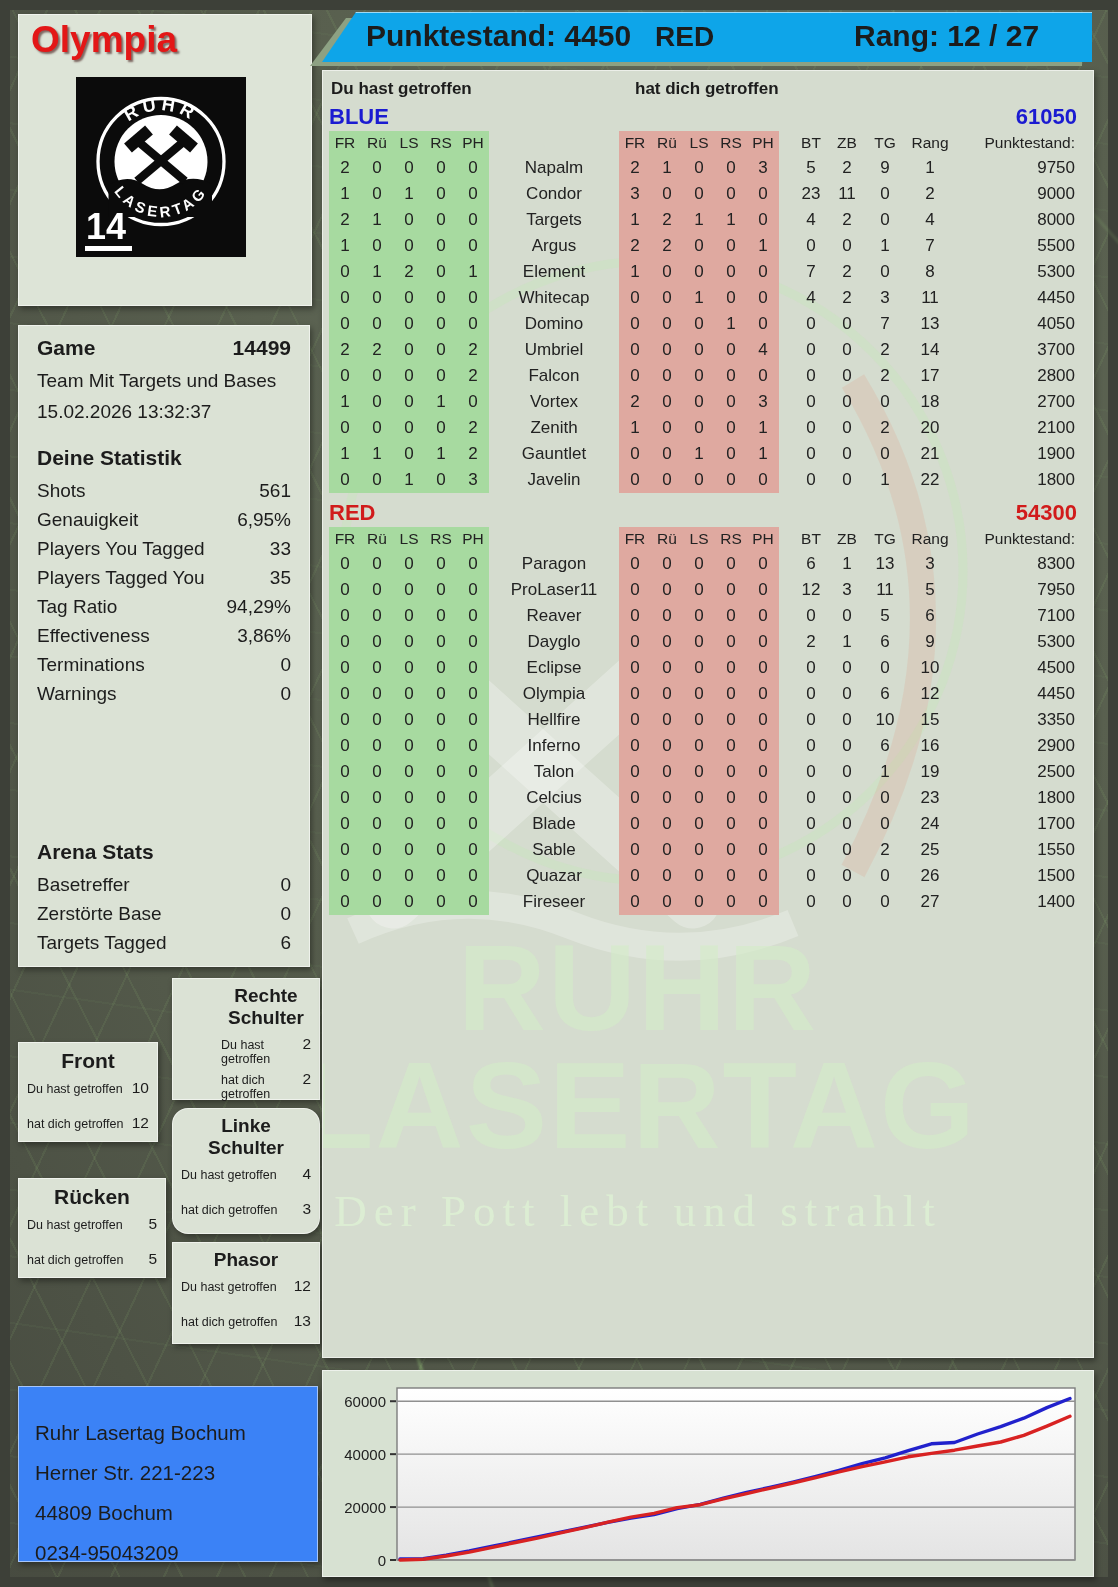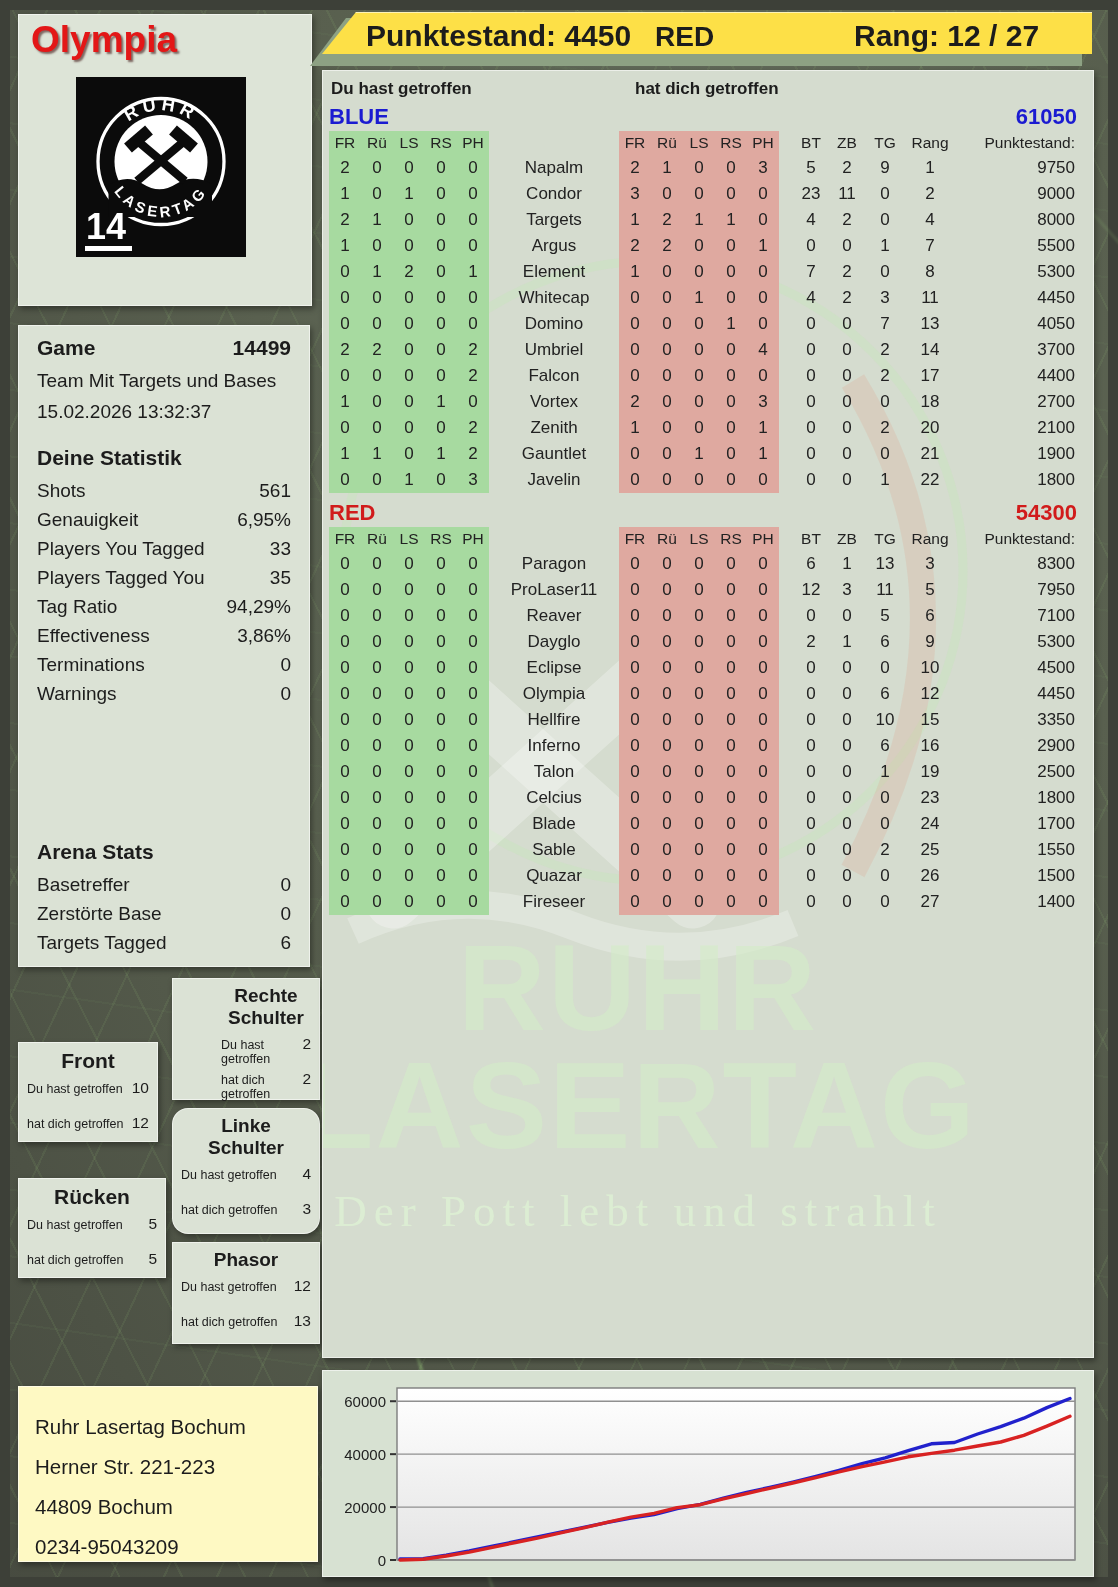--- a/index.html
+++ b/index.html
@@ -51,27 +51,27 @@
   #zone-front{left:18px;top:1042px;width:140px;height:100px;}
   #zone-linke{left:172px;top:1108px;width:148px;height:126px;border-radius:16px;}
   #zone-ruecken{left:18px;top:1178px;width:148px;height:100px;}
   #zone-phasor{left:172px;top:1242px;width:148px;height:102px;}
   .zone-heading{text-align:center;font-weight:bold;font-size:19px;margin:2px 0 6px 0;}
   #zone-front .zone-heading,#zone-ruecken .zone-heading{font-size:21px;}
   .zone-row{display:flex;justify-content:space-between;align-items:baseline;margin-top:2px;height:33px;}
   .zone-row .zl{font-size:12.5px;}
   .zone-row .zv{font-size:15.5px;}
 
-  #panel-address{left:18px;top:1386px;width:300px;height:176px;padding:20px 16px;box-sizing:border-box;background:#fef9c3;}
+  #panel-address{left:18px;top:1386px;width:300px;height:176px;padding:26px 16px;box-sizing:border-box;background:#3b82f6;}
   .addr-line{font-size:20.5px;line-height:40px;}
 
   
   #header-bar-shadow{position:absolute;left:310px;top:18px;width:772px;height:48px;background:#8da183;
     clip-path:polygon(36px 0,100% 0,100% 100%,0 100%);}
-  #header-bar{position:absolute;left:322px;top:12px;width:770px;height:42px;background:#fde047;
+  #header-bar{position:absolute;left:322px;top:12px;width:770px;height:50px;background:#0ea5e9;
     clip-path:polygon(34px 0,100% 0,100% 100%,0 100%);
     box-shadow:inset 0 1px 0 rgba(255,255,255,.6);text-align:center;}
   #header-score{position:absolute;left:44px;top:7px;font-size:30px;font-weight:bold;}
   #header-team{position:absolute;left:333px;top:9px;font-size:28px;font-weight:bold;}
   #header-rank{position:absolute;left:532px;top:7px;font-size:30px;font-weight:bold;}
 
   
   #main-panel{left:322px;top:70px;width:770px;height:1286px;background:#d5dccf;overflow:hidden;}
   #panel-watermark{position:absolute;left:-30px;top:140px;pointer-events:none;}
   .hits-label{position:absolute;top:8px;font-size:17px;font-weight:bold;}
@@ -462,21 +462,21 @@
           <span class="c r">0</span>
           <span class="c r">0</span>
           <span class="c r">0</span>
           <span class="c r">0</span>
           <span class="c r">0</span>
           <span class="c"></span>
           <span class="c s">0</span>
           <span class="c s">0</span>
           <span class="c s">2</span>
           <span class="c s">17</span>
-          <span class="c p">4400</span>
+          <span class="c p">2800</span>
         </div>
         <div class="trow">
           <span class="c g">1</span>
           <span class="c g">0</span>
           <span class="c g">0</span>
           <span class="c g">1</span>
           <span class="c g">0</span>
           <span class="c n">Vortex</span>
           <span class="c r">2</span>
           <span class="c r">0</span>

